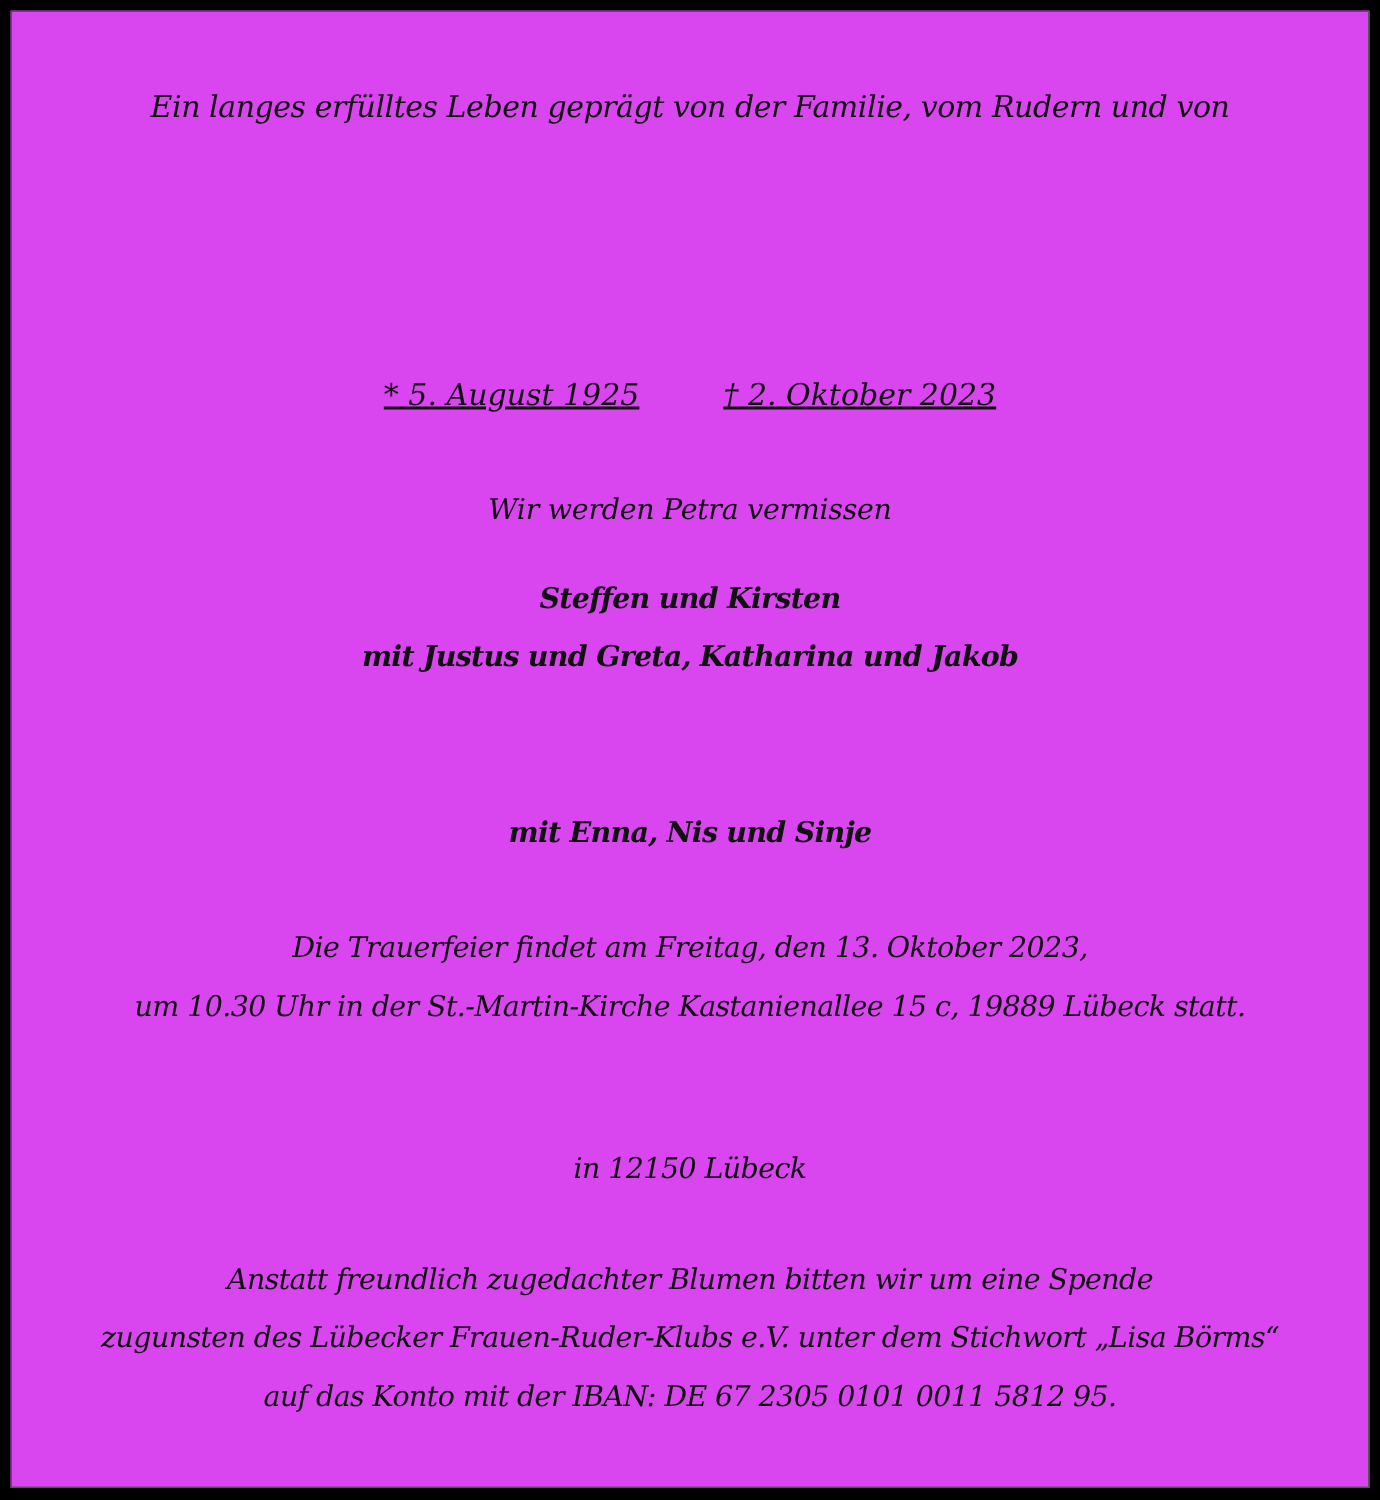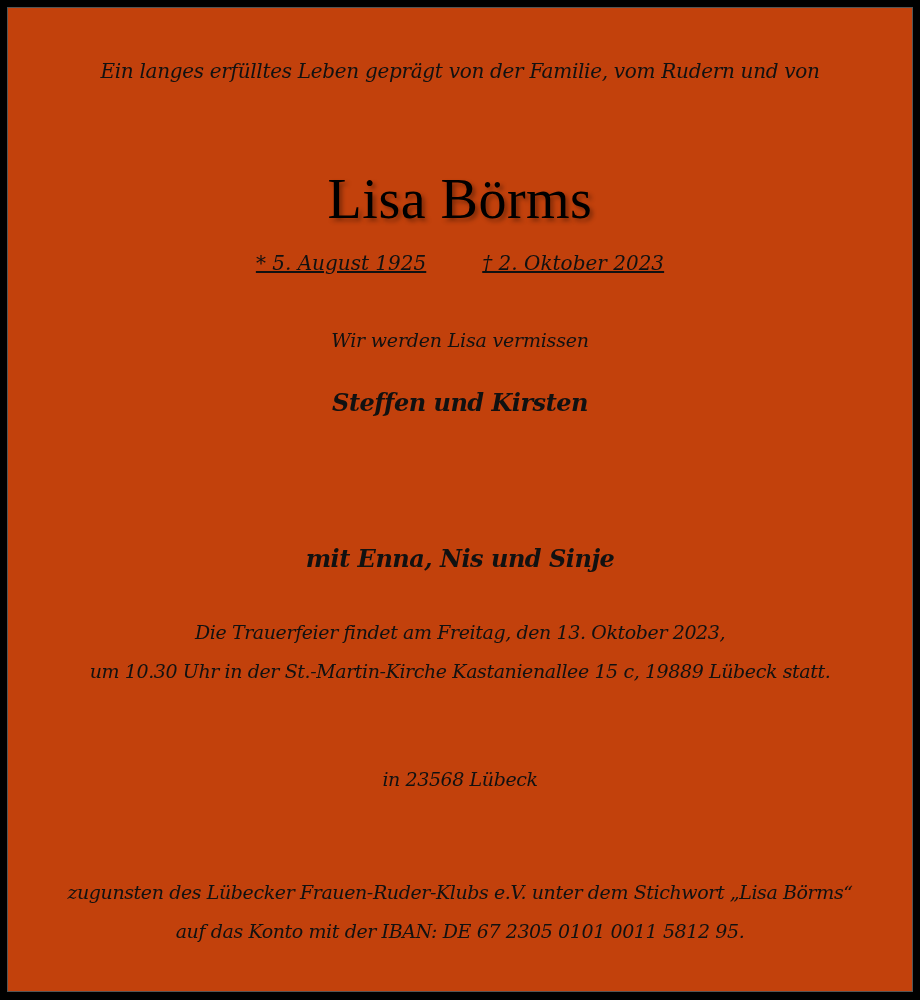--- a/index.html
+++ b/index.html
@@ -1,52 +1,53 @@
 <!DOCTYPE html>
 <html><head>
 <meta charset="utf-8">
 <style>
   html, body { margin: 0; padding: 0; }
   body { width: 920px; height: 1000px; background: #000; position: relative; overflow: hidden; }
   .frame {
     position: absolute; left: 7px; top: 7px; width: 906px; height: 985px;
-    background: #c2410c; box-shadow: inset 0 0 0 1px #555;
+    background: #d946ef; box-shadow: inset 0 0 0 1px #555;
   }
   .line {
     position: absolute; left: 0; width: 100%; text-align: center;
     font-family: "DejaVu Serif", serif; color: #111; white-space: nowrap;
   }
   .intro { font-size: 20px; font-style: italic; letter-spacing: -0.3px; }
   .name {
     font-family: "Liberation Serif", serif; font-size: 56px; color: #000;
     text-shadow: 3px 3px 4px rgba(0,0,0,0.35); letter-spacing: 0.5px;
   }
   .dates { font-size: 20px; font-style: italic; text-decoration: underline; }
   .dates .gap { display: inline-block; width: 56px; }
   .miss { font-size: 19px; font-style: italic; letter-spacing: -0.2px; }
-  .mourner { font-size: 24px; font-weight: bold; font-style: italic; letter-spacing: -0.5px; }
+  .mourner { font-size: 19px; font-weight: bold; font-style: italic; letter-spacing: -0.5px; }
   .body-text { font-size: 19px; font-style: italic; letter-spacing: -0.4px; text-align: center; }
 </style>
 </head>
 <body>
 
 <div class="frame">
   <div class="line intro" style="top:52px">Ein langes erfülltes Leben geprägt von der Familie, vom Rudern und von</div>
 
-  <div class="line name" style="top:160px">Lisa Börms</div>
 
   <div class="line dates" style="top:244px">
     <span>* 5. August 1925</span><span class="gap"></span><span>† 2. Oktober 2023</span>
   </div>
 
-  <div class="line miss" style="top:322px">Wir werden Lisa vermissen</div>
+  <div class="line miss" style="top:322px">Wir werden Petra vermissen</div>
 
   <div class="line mourner" style="top:381px">Steffen und Kirsten</div>
+  <div class="line mourner" style="top:420px">mit Justus und Greta, Katharina und Jakob</div>
   <div class="line mourner" style="top:537px">mit Enna, Nis und Sinje</div>
 
   <div class="line body-text" style="top:614px">Die Trauerfeier findet am Freitag, den 13. Oktober 2023,</div>
   <div class="line body-text" style="top:653px">um 10.30  Uhr in der St.-Martin-Kirche Kastanienallee 15 c, 19889 Lübeck statt.</div>
 
-  <div class="line body-text" style="top:761px">in 23568 Lübeck</div>
+  <div class="line body-text" style="top:761px">in 12150 Lübeck</div>
 
+  <div class="line body-text" style="top:835px">Anstatt freundlich zugedachter Blumen bitten wir um eine Spende</div>
   <div class="line body-text" style="top:874px">zugunsten des Lübecker Frauen-Ruder-Klubs e.V. unter dem Stichwort „Lisa Börms“</div>
   <div class="line body-text" style="top:913px">auf das Konto mit der IBAN: DE 67 2305 0101 0011 5812 95.</div>
 </div>
 
 </body></html>

